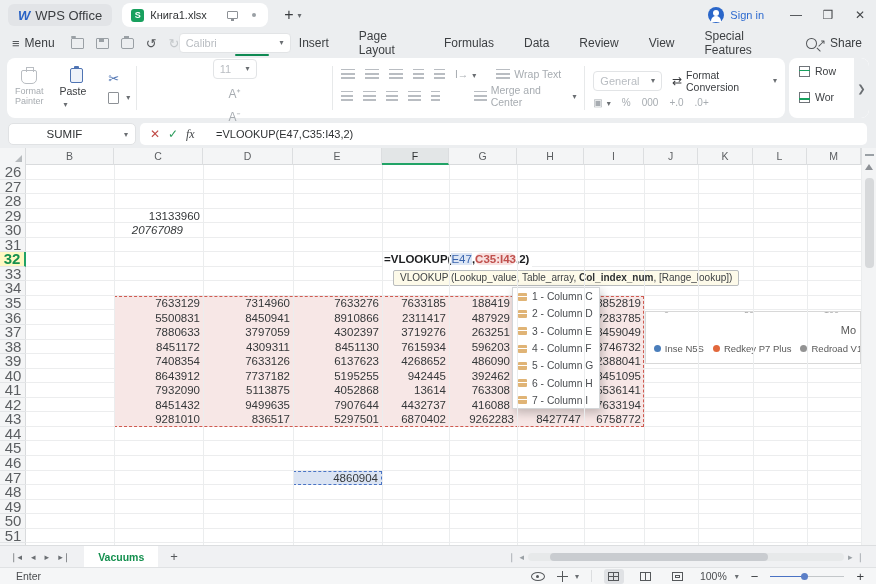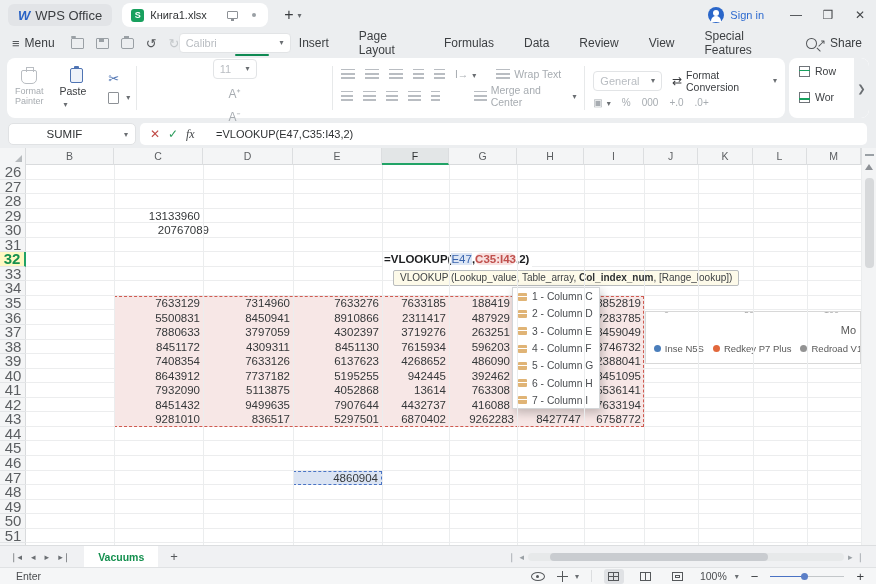--- a/index.html
+++ b/index.html
@@ -403,21 +403,21 @@
         <div class="rowhdr" style="top: 320.1px; height: 14.55px; line-height: 14.55px;">48</div>
         <div class="rowhdr" style="top: 334.65px; height: 14.55px; line-height: 14.55px;">49</div>
         <div class="rowhdr" style="top: 349.2px; height: 14.55px; line-height: 14.55px;">50</div>
         <div class="rowhdr" style="top: 363.75px; height: 14.55px; line-height: 14.55px;">51</div>
         <div class="rowhdr" style="top: 378.3px; height: 14.55px; line-height: 14.55px;">52</div>
       </div>
 
     <div id="rangebox" style="left: 114px; top: 147.95px; width: 530px; height: 130.95px;"></div>
     <div id="cells">
         <div class="cell" style="left: 114px; width: 89px; top: 60.65px;">13133960</div>
-        <div class="cell" style="left: 123px; width: 89px; top: 75.2px;">20767089</div>
+        <div class="cell" style="left: 97px; width: 89px; top: 75.2px; font-style: italic;">20767089</div>
         <div class="cell" style="left: 114px; width: 89px; top: 147.95px;">7633129</div>
         <div class="cell" style="left: 203px; width: 90px; top: 147.95px;">7314960</div>
         <div class="cell" style="left: 293px; width: 89px; top: 147.95px;">7633276</div>
         <div class="cell" style="left: 382px; width: 67px; top: 147.95px;">7633185</div>
         <div class="cell gpart" style="left: 449px; width: 68px; top: 147.95px;">188419</div>
         <div class="cell" style="left: 584px; width: 60px; top: 147.95px;">8852819</div>
         <div class="cell" style="left: 114px; width: 89px; top: 162.5px;">5500831</div>
         <div class="cell" style="left: 203px; width: 90px; top: 162.5px;">8450941</div>
         <div class="cell" style="left: 293px; width: 89px; top: 162.5px;">8910866</div>
         <div class="cell" style="left: 382px; width: 67px; top: 162.5px;">2311417</div>

